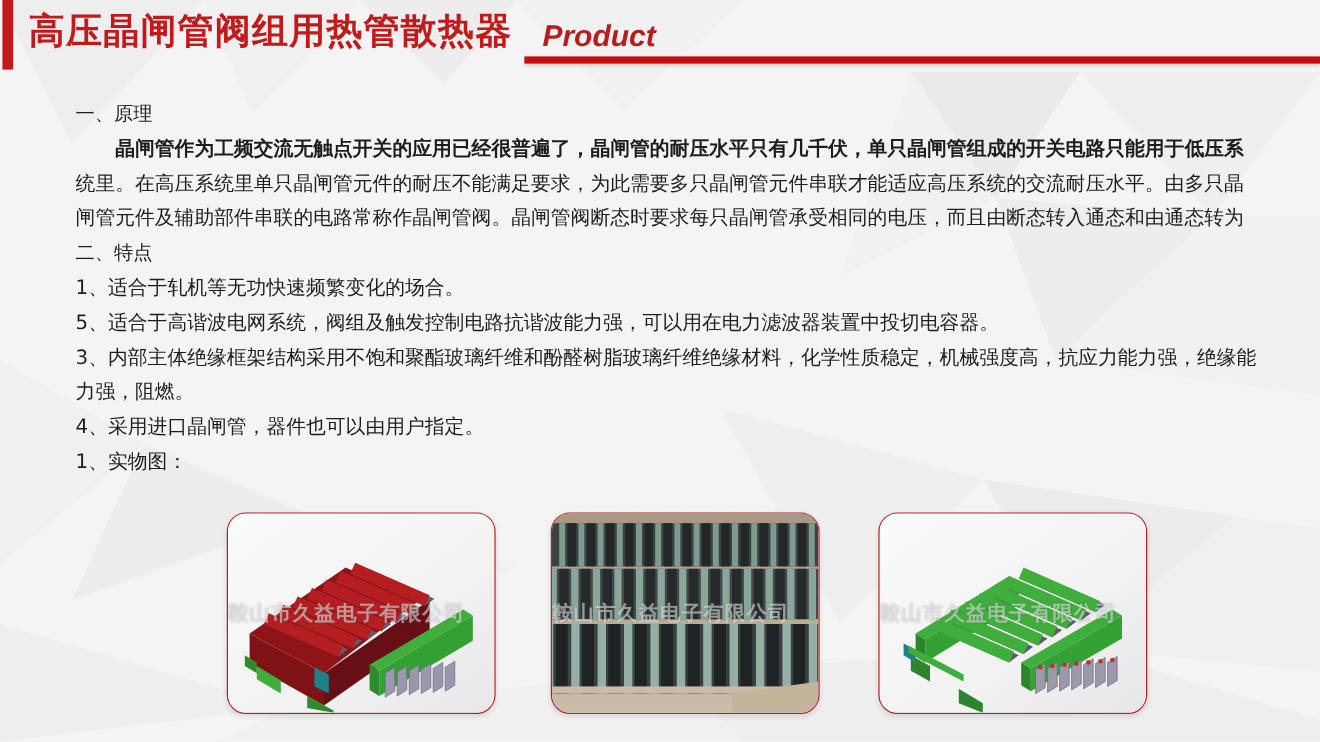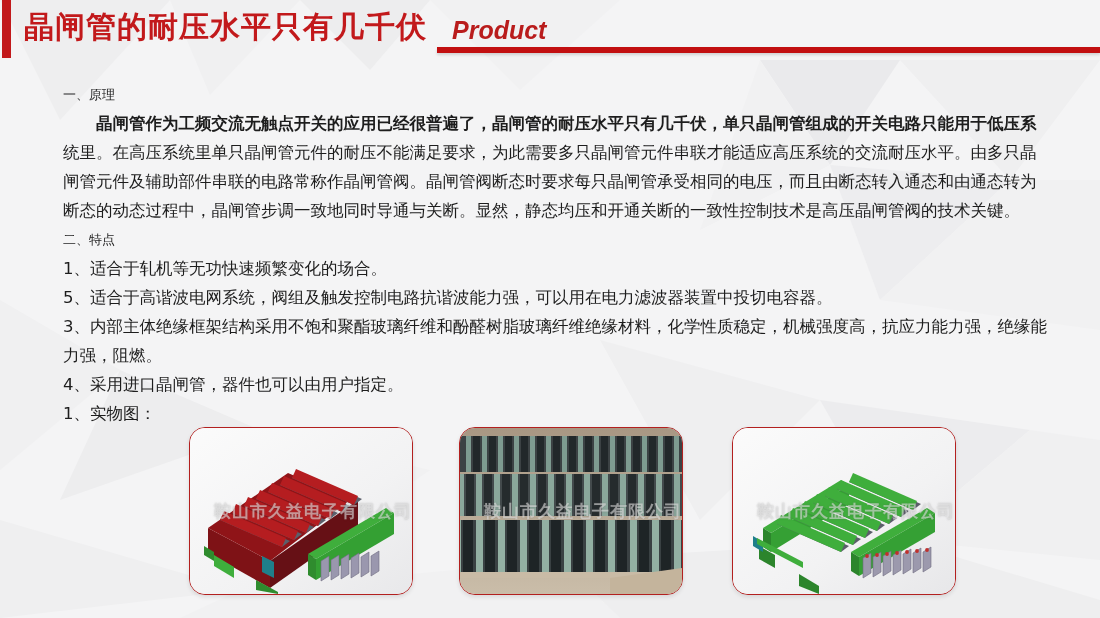--- a/index.html
+++ b/index.html
@@ -97,21 +97,21 @@
     font-size: 16.5px;
     line-height: 29px;
     white-space: nowrap;
     color: #1d1d1d;
   }
   .line.para-first {
     text-indent: 33px;
     font-weight: bold;
   }
   .heading-line {
-    font-size: 13px;
+    font-size: 16px;
     line-height: 29px;
     color: #1d1d1d;
     white-space: nowrap;
   }
 
   
   .photos {
     position: absolute;
     left: 189px;
     top: 427px;
@@ -140,21 +140,21 @@
     width: 100%;
     height: 100%;
   }
 
   .watermark {
     position: absolute;
     left: 0;
     right: 0;
     top: 50%;
     transform: translateY(-50%);
-    text-align: right;
+    text-align: left;
     font-family: "DejaVu Sans", "Liberation Sans", sans-serif;
     font-size: 17px;
     font-weight: bold;
     color: rgba(235,235,235,0.55);
     letter-spacing: 1px;
     white-space: nowrap;
     z-index: 5;
     pointer-events: none;
     text-shadow: 0 0 2px rgba(90,90,90,0.35);
   }
@@ -181,33 +181,32 @@
     <polygon points="820,400 1030,430 900,540" fill="#ececee"></polygon>
     <polygon points="1030,430 1100,440 1100,560 900,540" fill="#f0f0f1"></polygon>
     <polygon points="0,520 240,590 0,618" fill="#efeff0"></polygon>
     <polygon points="240,590 560,560 620,618 180,618" fill="#f1f1f2"></polygon>
     <polygon points="560,560 900,540 1100,600 1100,618 620,618" fill="#eeeeef"></polygon>
     <polygon points="430,0 620,0 520,90" fill="#f1f1f2"></polygon>
   </svg>
 
   <div class="header">
     <div class="accent-bar"></div>
-    <div class="title-cn">晶闸管的耐压水平只有几千伏</div>
+    <div class="title-cn">高压晶闸管阀组用热管散热器</div>
     <div class="title-en">Product</div>
     <div class="title-rule"></div>
   </div>
 
   <div class="body-copy">
 
     <div class="heading-line">一、原理</div>
 
     <div class="line para-first">晶闸管作为工频交流无触点开关的应用已经很普遍了，晶闸管的耐压水平只有几千伏，单只晶闸管组成的开关电路只能用于低压系</div>
     <div class="line">统里。在高压系统里单只晶闸管元件的耐压不能满足要求，为此需要多只晶闸管元件串联才能适应高压系统的交流耐压水平。由多只晶</div>
     <div class="line">闸管元件及辅助部件串联的电路常称作晶闸管阀。晶闸管阀断态时要求每只晶闸管承受相同的电压，而且由断态转入通态和由通态转为</div>
-    <div class="line">断态的动态过程中，晶闸管步调一致地同时导通与关断。显然，静态均压和开通关断的一致性控制技术是高压晶闸管阀的技术关键。</div>
 
     <div class="heading-line">二、特点</div>
 
     <div class="line">1、适合于轧机等无功快速频繁变化的场合。</div>
     <div class="line">5、适合于高谐波电网系统，阀组及触发控制电路抗谐波能力强，可以用在电力滤波器装置中投切电容器。</div>
     <div class="line">3、内部主体绝缘框架结构采用不饱和聚酯玻璃纤维和酚醛树脂玻璃纤维绝缘材料，化学性质稳定，机械强度高，抗应力能力强，绝缘能</div>
     <div class="line">力强，阻燃。</div>
     <div class="line">4、采用进口晶闸管，器件也可以由用户指定。</div>
     <div class="line">1、实物图：</div>
   </div>

